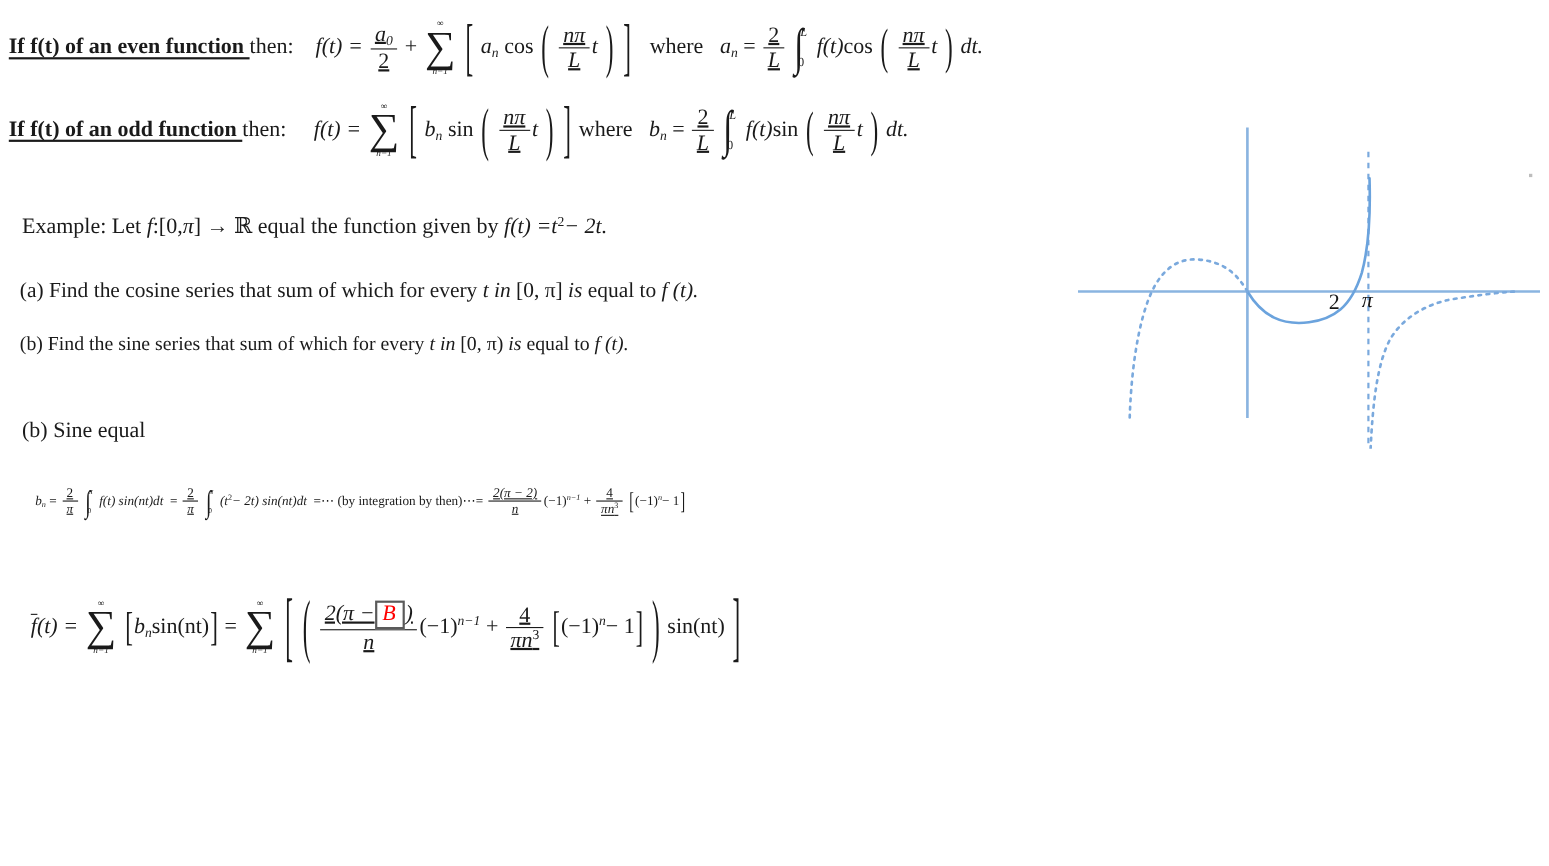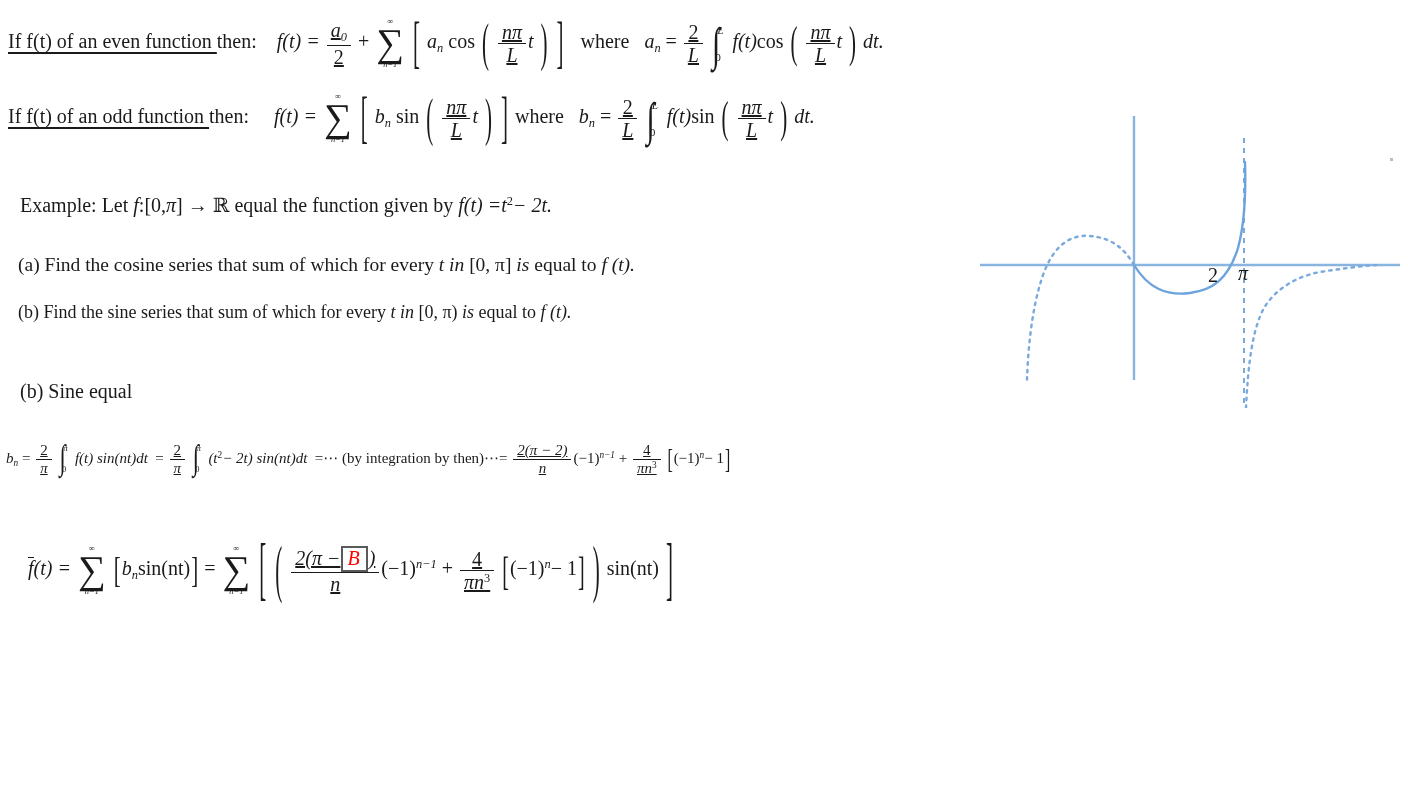--- a/index.html
+++ b/index.html
@@ -89,24 +89,24 @@
 
   
   .line { position: absolute; }
 
   #rule-even  { left: 8px;  top: 18px;  font-size: 20px; }
   #rule-odd   { left: 8px;  top: 93px;  font-size: 20px; }
   #example    { left: 20px; top: 193px; font-size: 20px; }
   #part-a     { left: 18px; top: 254px; font-size: 19.5px; }
   #part-b     { left: 18px; top: 302px; font-size: 18px; }
   #sine-head  { left: 20px; top: 380px; font-size: 20px; }
-  #bn-line    { left: 6px; top: 442px; font-size: 15px; }
+  #bn-line    { left: 32px; top: 442px; font-size: 12px; }
   #fbar-line  { left: 28px; top: 545px; font-size: 20px; }
 
-  .underline-seg { text-decoration: underline; text-underline-offset: 4px; }
+  .underline-seg { text-decoration: underline; text-underline-offset: 4px; font-weight: bold; }
 
   .boxed-answer {
     display: inline-block;
     border: 2px solid #5a5a5a;
     color: #ff0000;
     font-style: italic;
     padding: 0px 6px 1px 4px;
     line-height: 1.05;
     background: #ffffff;
     margin: 0 1px;

